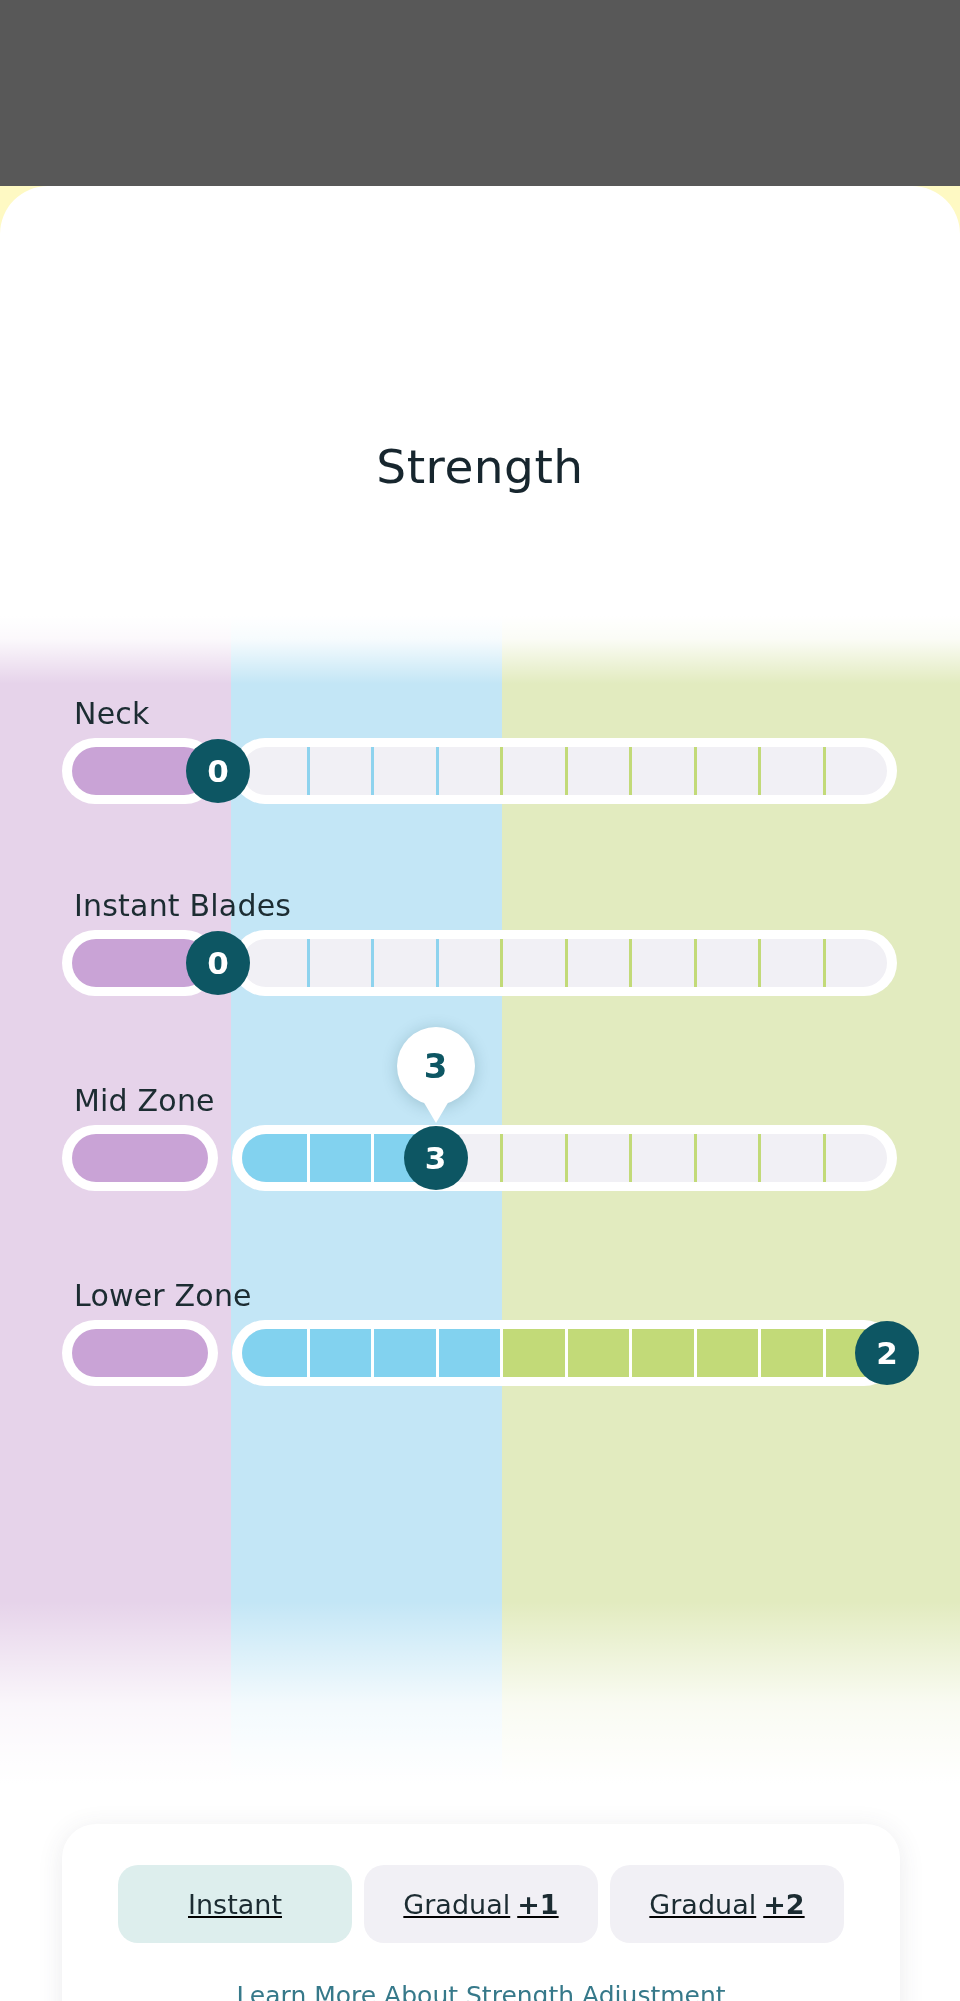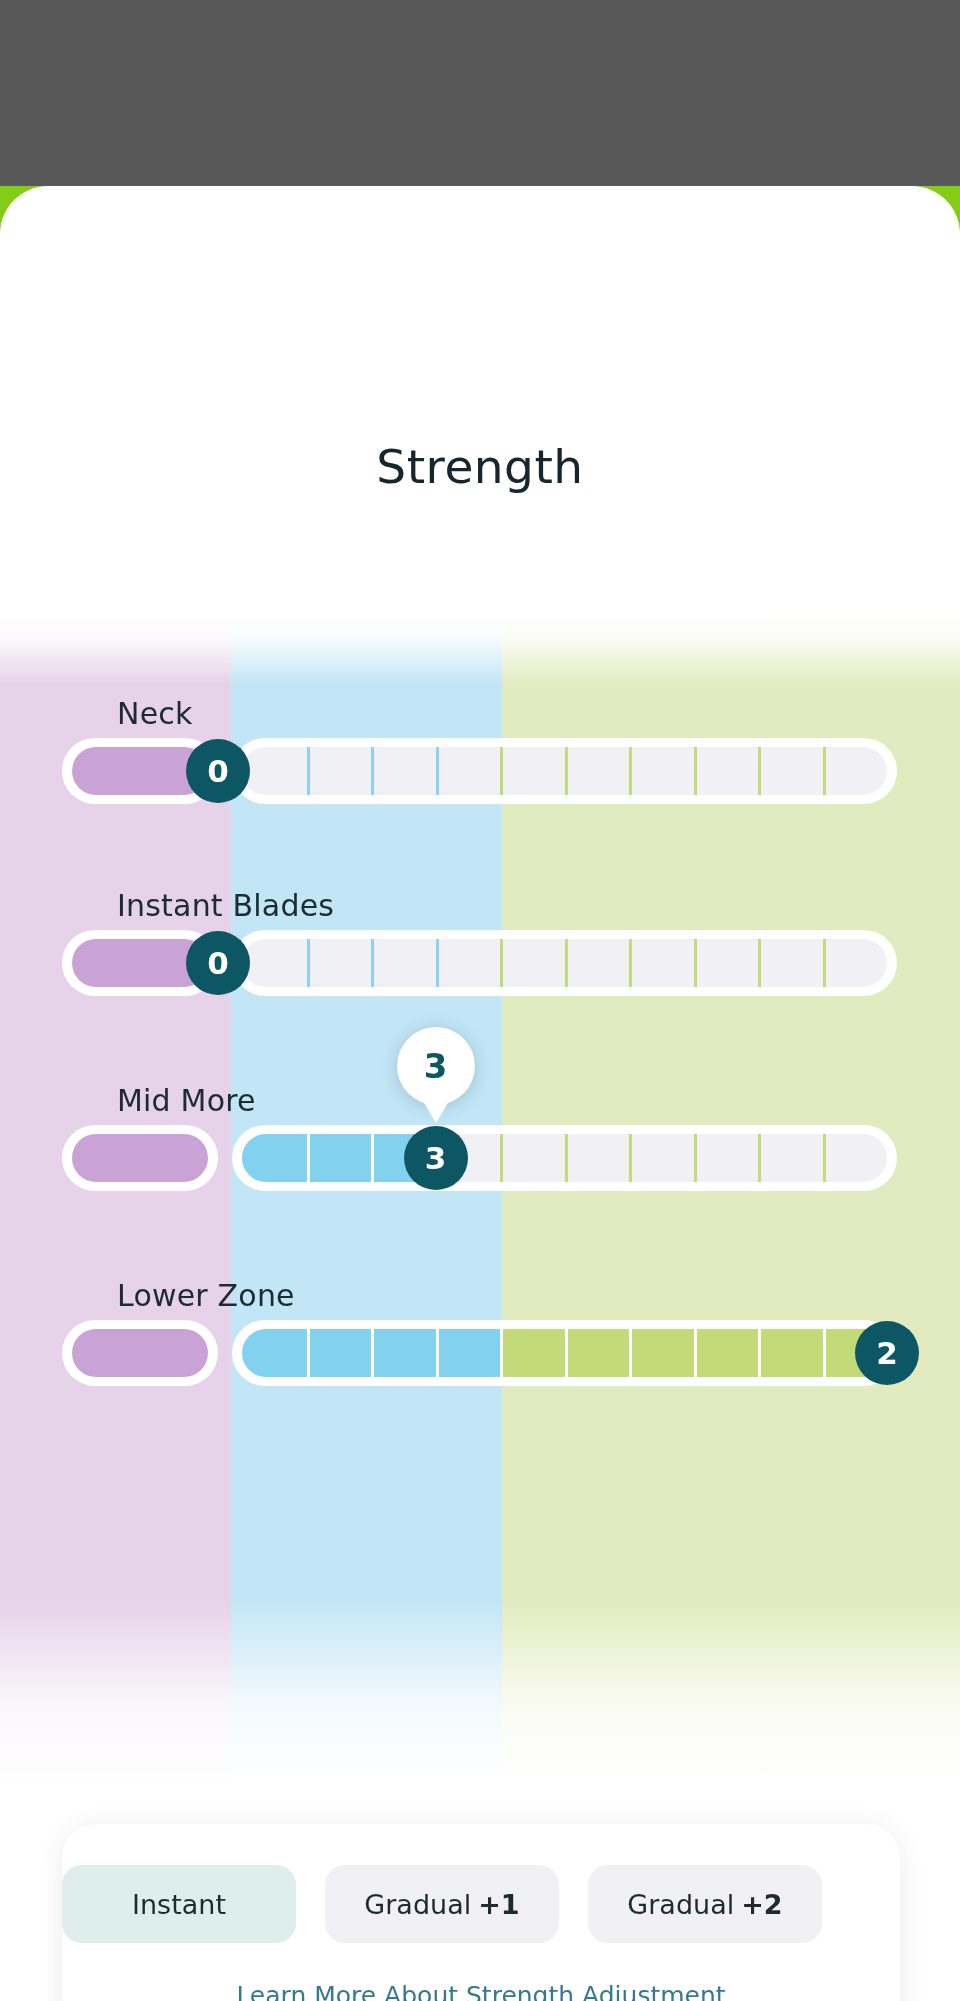--- a/index.html
+++ b/index.html
@@ -5,21 +5,21 @@
   * { box-sizing: border-box; margin: 0; padding: 0; }
   html, body {
     width: 960px; height: 2001px;
     font-family: "DejaVu Sans", "Liberation Sans", sans-serif;
     background: #585858;
     overflow: hidden;
   }
   #screen {
     position: relative;
     width: 960px; height: 2001px;
-    background: #84cc16;
+    background: #fef9c3;
   }
 
   
   #sheet {
     position: absolute;
     left: 0; top: 186px;
     width: 960px; height: 1815px;
     background: #ffffff;
     border-radius: 48px 48px 0 0;
     overflow: hidden;
@@ -81,21 +81,20 @@
 
   
   .slider-row { position: absolute; left: 0; width: 960px; }
   .row-label {
     position: absolute;
     left: 74px; top: 0;
     font-size: 30px;
     font-weight: 500;
     color: #1c2c32;
     letter-spacing: 0.2px;
-    margin-left: 43px;
   }
   .slider-wrap {
     position: absolute;
     left: 0; top: 42px;
     width: 960px; height: 66px;
   }
 
   
   .osteo-pill {
     position: absolute;
@@ -200,22 +199,23 @@
     width: 838px; height: 233px;
     background: #ffffff;
     border-radius: 34px;
     box-shadow: 0 4px 26px rgba(60,60,80,0.10);
   }
   #mode-buttons {
     position: absolute;
     left: 0; top: 41px;
     width: 838px;
     display: flex;
-    justify-content: flex-start;
-    gap: 29px;
+    justify-content: center;
+    gap: 12px;
+    text-decoration: underline;
   }
   .mode-btn {
     height: 78px;
     padding: 0 32px;
     min-width: 234px;
     border: none;
     border-radius: 20px;
     background: #f1f0f5;
     color: #1c2c32;
     font-family: inherit;
@@ -302,21 +302,21 @@
                 <div class="seg empty-t div-green"></div>
                 <div class="seg empty-t div-green"></div>
                 <div class="seg empty-t div-green"></div>
                 <div class="seg empty-t div-green"></div>
               </div>
             </div>
             <div class="thumb" style="left: 218px;">0</div>
           </div>
         </div>
         <div class="slider-row" style="top: 897px;">
-          <div class="row-label">Mid More</div>
+          <div class="row-label">Mid Zone</div>
           <div class="slider-wrap">
             <div class="osteo-pill">
               <div class="osteo-pill-fill"></div>
             </div>
             <div class="track">
               <div class="track-inner">
                 <div class="seg filled-c"></div>
                 <div class="seg filled-c div-white"></div>
                 <div class="seg filled-c div-white"></div>
                 <div class="seg empty-c div-blue"></div>

